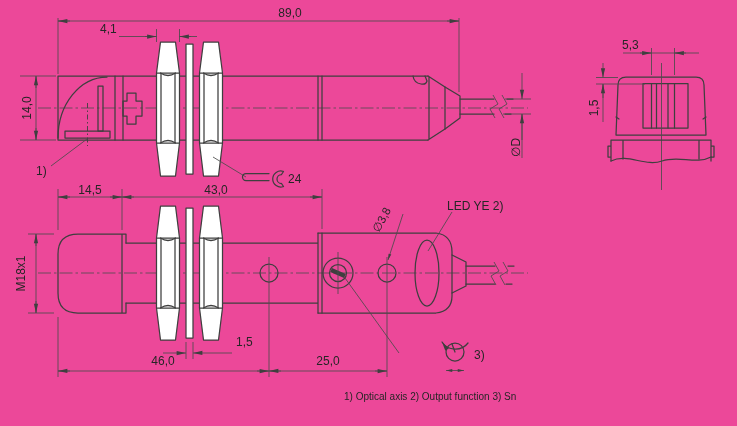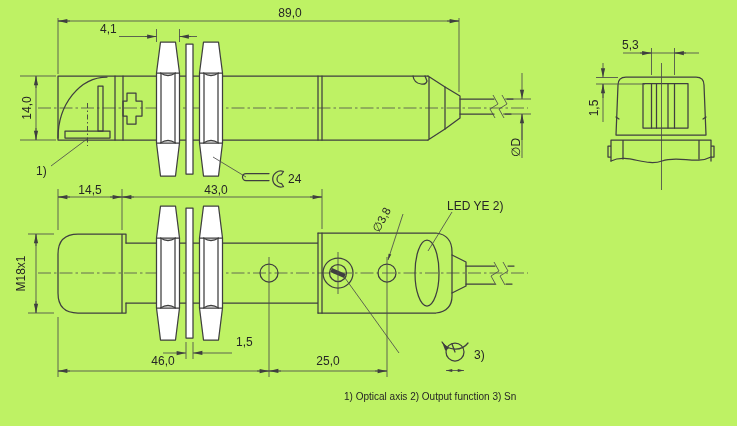--- a/index.html
+++ b/index.html
@@ -1,16 +1,16 @@
 <!DOCTYPE html>
 <html><head>
 <meta charset="utf-8">
 <style>
   html,body{margin:0;padding:0;background:#fff;}
-  .stage{position:relative;width:737px;height:426px;background:#bef264;overflow:hidden;
+  .stage{position:relative;width:737px;height:426px;background:#ec4899;overflow:hidden;
          font-family:"Liberation Sans",sans-serif;}
   svg{position:absolute;left:0;top:0;}
   .ol  {stroke:#3f3f3f;stroke-width:1.25;fill:none;stroke-linecap:round;stroke-linejoin:round}
   .olf {stroke:#3f3f3f;stroke-width:1.25;fill:#ffffff;stroke-linejoin:round}
   .thin{stroke:#4c4c4c;stroke-width:.85;fill:none}
   .cl  {stroke:#4c4c4c;stroke-width:.8;fill:none;stroke-dasharray:13 3 2.5 3}
   .dsh {stroke:#3f3f3f;stroke-width:.9;fill:none;stroke-dasharray:5 2.5 1.5 2.5}
   text {font:12px "Liberation Sans",sans-serif;fill:#262626}
   .cap {font-size:10px}
   .sm  {font-size:11.5px}

